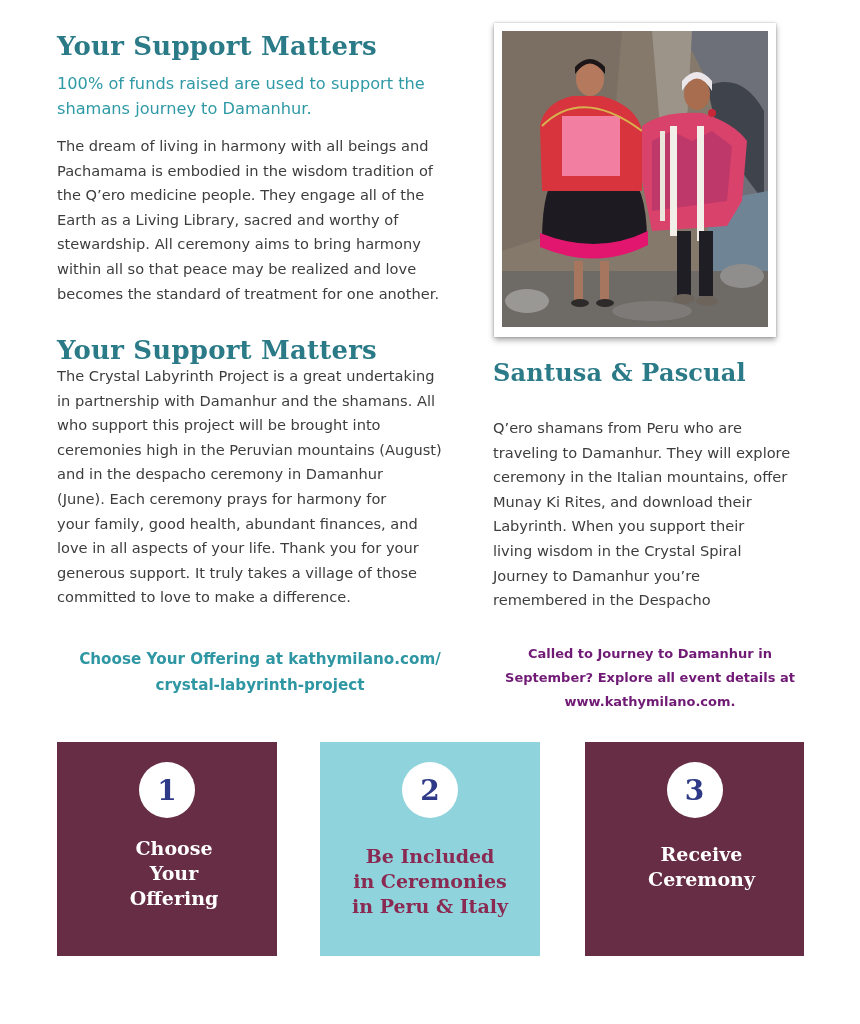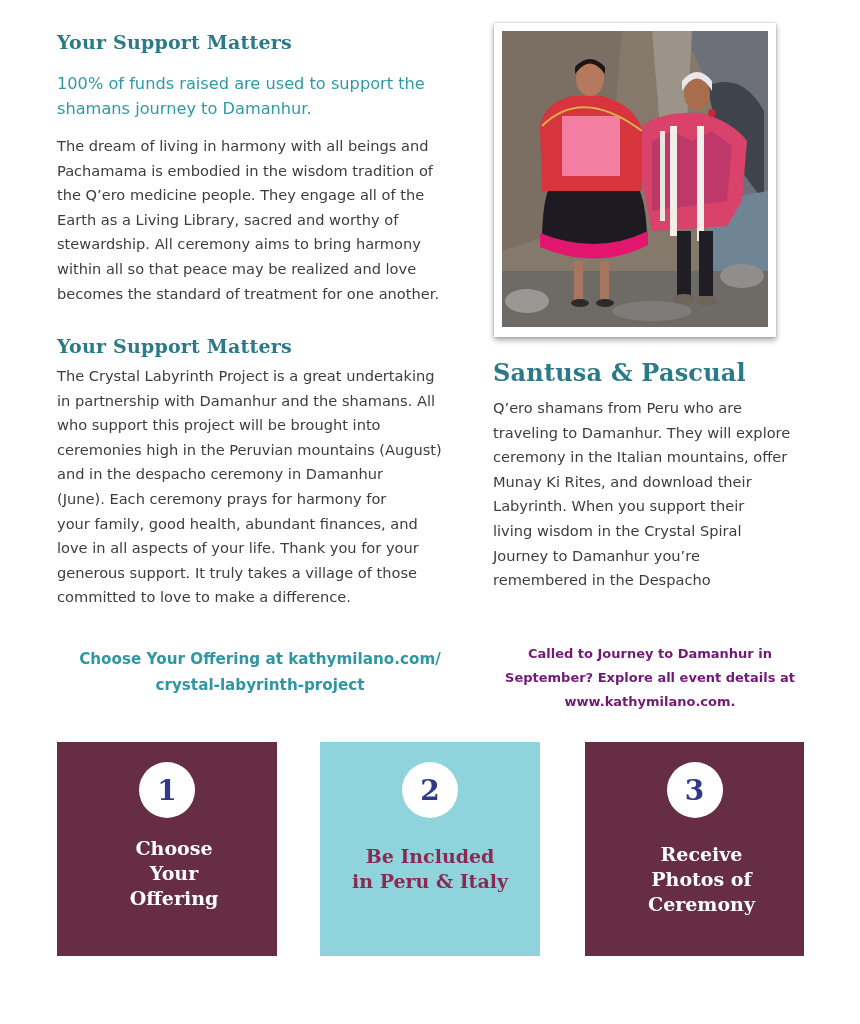--- a/index.html
+++ b/index.html
@@ -5,21 +5,21 @@
   * { box-sizing: border-box; margin: 0; padding: 0; }
   html, body { width: 860px; height: 1024px; background: #ffffff; overflow: hidden; }
   body { position: relative; font-family: "DejaVu Sans", sans-serif; color: #3a3a3a; }
 
   .abs { position: absolute; }
 
   .heading {
     font-family: "DejaVu Serif", serif;
     font-weight: bold;
     color: #2a7a87;
-    font-size: 19px;
+    font-size: 26px;
     letter-spacing: 0.2px;
     white-space: nowrap;
   }
   .subhead {
     color: #2f9aa6;
     font-size: 16.2px;
     line-height: 25px;
   }
   .body-text {
     font-size: 14.6px;
@@ -163,21 +163,21 @@
         <rect x="197" y="200" width="14" height="65" fill="#1f1e25"></rect>
         <ellipse cx="182" cy="268" rx="11" ry="5" fill="#6d645c"></ellipse>
         <ellipse cx="205" cy="270" rx="11" ry="5" fill="#6d645c"></ellipse>
       </g>
     </svg>
   </div>
 </div>
 
 <div class="abs heading" style="left:493px; top:358px; font-size:24px;">Santusa &amp; Pascual</div>
 
-<div class="abs body-text" style="left:493px; top:396px;">
+<div class="abs body-text" style="left:493px; top:416px;">
   <span class="ln">Q’ero shamans from Peru who are</span>
   <span class="ln">traveling to Damanhur. They will explore</span>
   <span class="ln">ceremony in the Italian mountains, offer</span>
   <span class="ln">Munay Ki Rites, and download their</span>
   <span class="ln">Labyrinth. When you support their</span>
   <span class="ln">living wisdom in the Crystal Spiral</span>
   <span class="ln">Journey to Damanhur you’re</span>
   <span class="ln">remembered in the Despacho</span>
 </div>
 
@@ -193,24 +193,24 @@
     <span class="ln">Choose</span>
     <span class="ln">Your</span>
     <span class="ln">Offering</span>
   </div>
 </div>
 
 <div class="abs step step-2">
   <div class="badge">2</div>
   <div class="step-label">
     <span class="ln">Be Included</span>
+    <span class="ln">in Ceremonies</span>
     <span class="ln">in Peru &amp; Italy</span>
   </div>
 </div>
 
 <div class="abs step step-3">
   <div class="badge">3</div>
   <div class="step-label">
     <span class="ln">Receive</span>
-    <span class="ln">Photos of</span>
     <span class="ln">Ceremony</span>
   </div>
 </div>
 
 </body></html>

